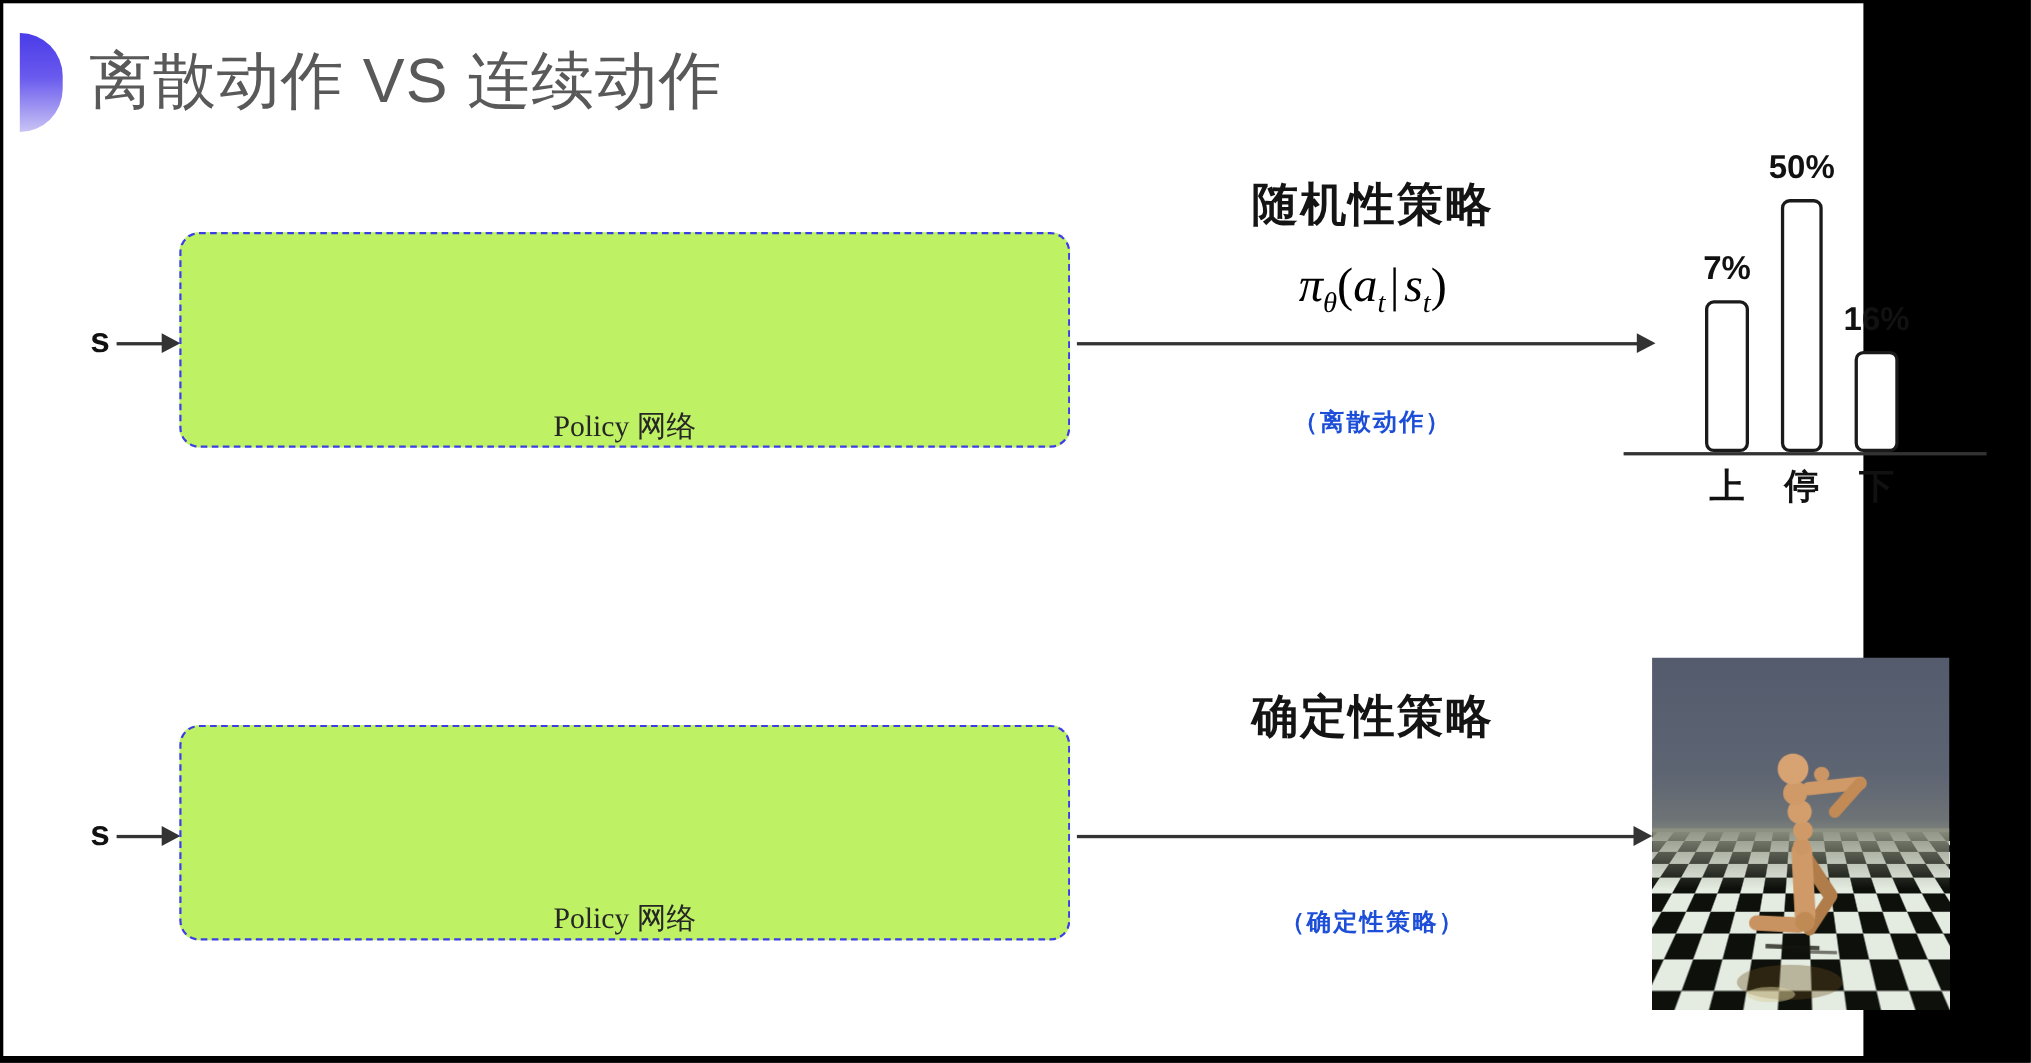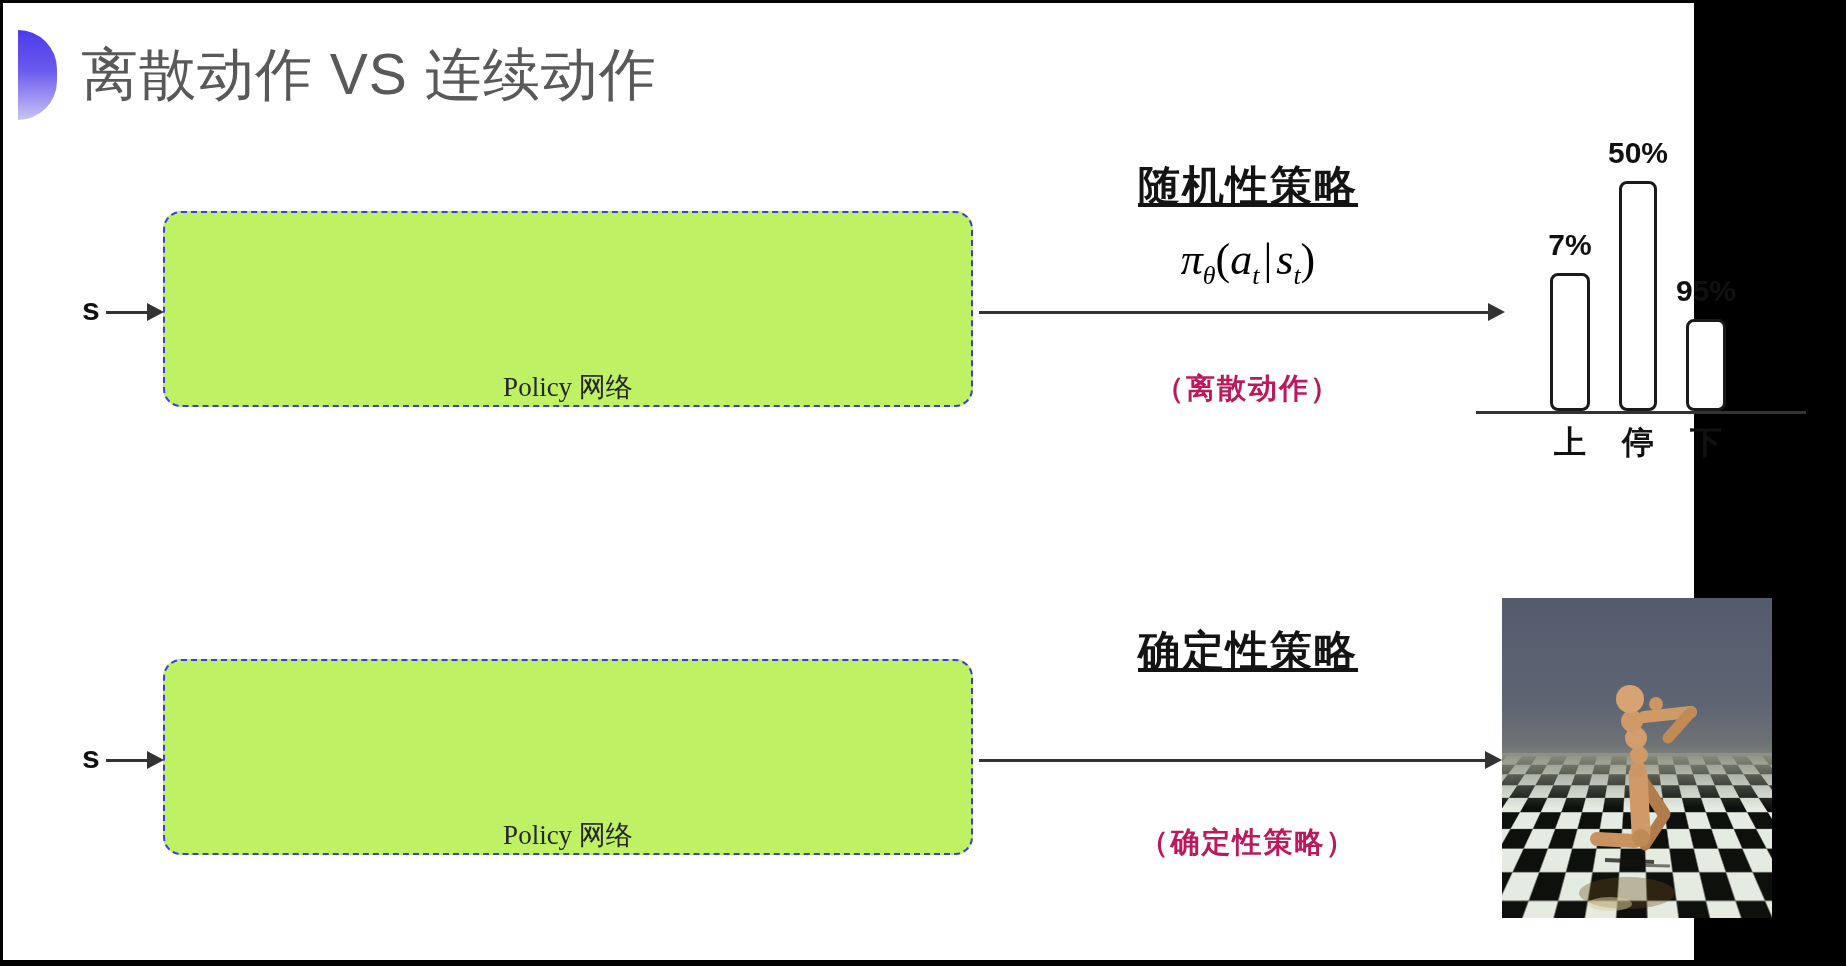--- a/index.html
+++ b/index.html
@@ -30,28 +30,28 @@
 
   
   .policy-box{position:absolute;width:806px;height:192px;border:2.5px dashed #3c3ce8;border-radius:18px;
     display:flex;align-items:flex-end;justify-content:center;background:#bef264;font-family:Liberation Serif, serif;}
   #box1{left:160px;top:208px;}
   #box2{left:160px;top:656px;}
   .policy-box span{font-size:27px;color:#262626;}
 
   
   .col-text{position:absolute;left:1035px;width:420px;text-align:center;}
-  .policy-type{font-size:42px;font-weight:600;color:#141414;letter-spacing:2px;text-decoration:underline;}
+  .policy-type{font-size:42px;font-weight:600;color:#141414;letter-spacing:2px;}
   #t1{top:155px;} #t2{top:620px;text-align:center;}
   .formula{font-family:Liberation Serif, serif;font-size:44px;color:#000000;}
   #f1{top:231px;} #f2{top:678px;}
   .formula .v{font-style:italic;}
   .formula sub{font-size:26px;font-style:italic;vertical-align:-10px;line-height:0;}
   .formula .bar{padding:0 4px;font-style:normal;}
-  .action-note{font-size:29px;font-weight:600;color:#be185d;letter-spacing:2px;}
+  .action-note{font-size:22px;font-weight:600;color:#1d4ed8;letter-spacing:2px;}
   #n1{top:366px;} #n2{top:820px;}
 
   
   .bar-chart{position:absolute;left:1470px;top:100px;width:348px;height:350px;}
   .chart-baseline{position:absolute;left:3px;top:308px;width:330px;height:2.5px;background:#333;}
   .chart-bar{position:absolute;background:#fff;border:3px solid #1a1a1a;border-radius:8px;box-sizing:border-box;}
   .chart-vlabel{position:absolute;width:90px;text-align:center;font-size:30px;font-weight:600;color:#111;}
   .chart-clabel{position:absolute;width:90px;text-align:center;font-size:32px;font-weight:600;color:#111;top:318px;}
 
   
@@ -87,21 +87,21 @@
 
     <div class="bar-chart" id="barchart">
         <div class="chart-baseline"></div>
         <div class="chart-bar" style="left: 77px; width: 40px; top: 170px; height: 138px;"></div>
         <div class="chart-vlabel" style="left: 52px; top: 125px;">7%</div>
         <div class="chart-clabel" style="left: 52px;">上</div>
         <div class="chart-bar" style="left: 146px; width: 38px; top: 78px; height: 230px;"></div>
         <div class="chart-vlabel" style="left: 120px; top: 33px;">50%</div>
         <div class="chart-clabel" style="left: 120px;">停</div>
         <div class="chart-bar" style="left: 213px; width: 40px; top: 216px; height: 92px;"></div>
-        <div class="chart-vlabel" style="left: 188px; top: 171px;">95%</div>
+        <div class="chart-vlabel" style="left: 188px; top: 171px;">16%</div>
         <div class="chart-clabel" style="left: 188px;">下</div>
       </div>
 
     <span class="s-label" id="s2">s</span>
     <div class="arrow" id="a3"></div>
     <div class="policy-box" id="box2">
       <span>Policy 网络</span>
     </div>
     <div class="arrow" id="a4"></div>
 

